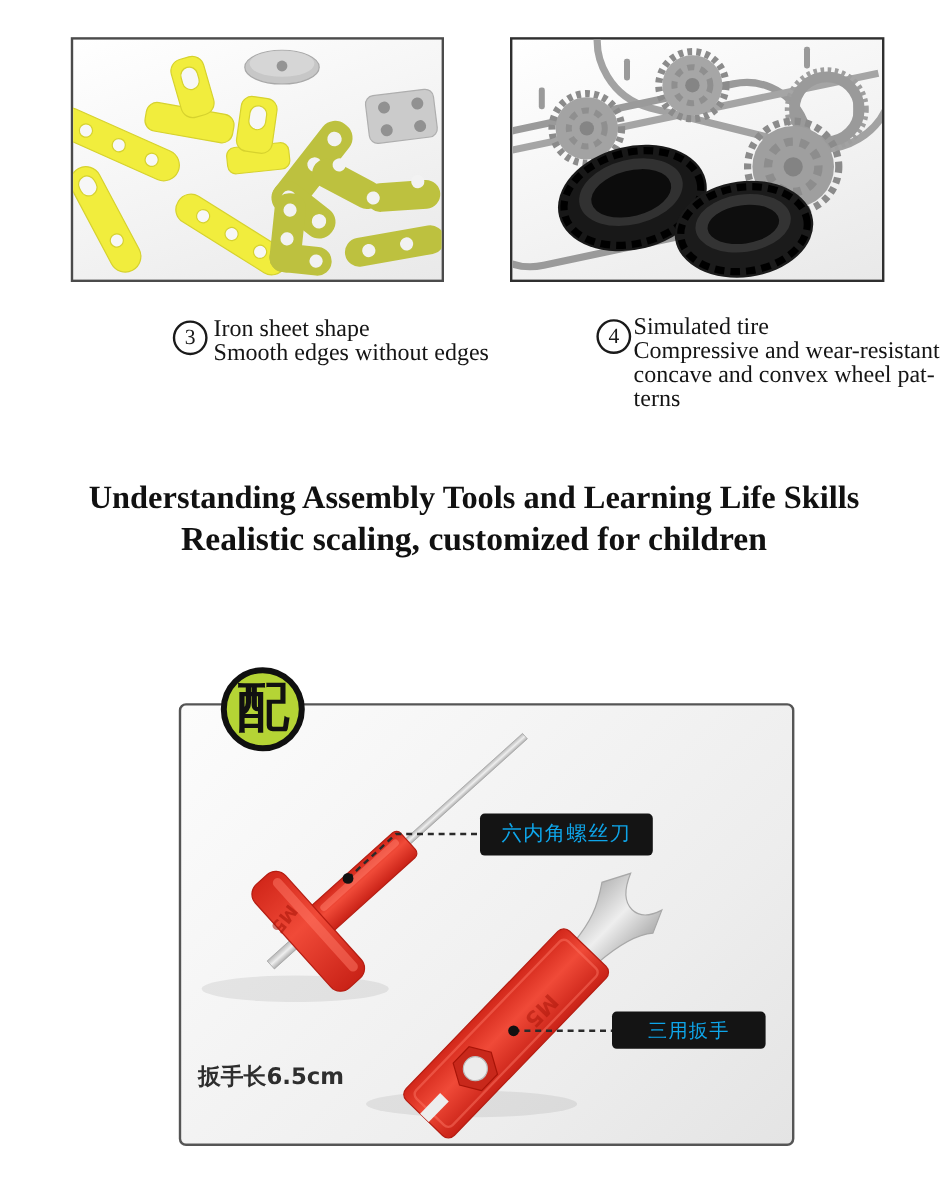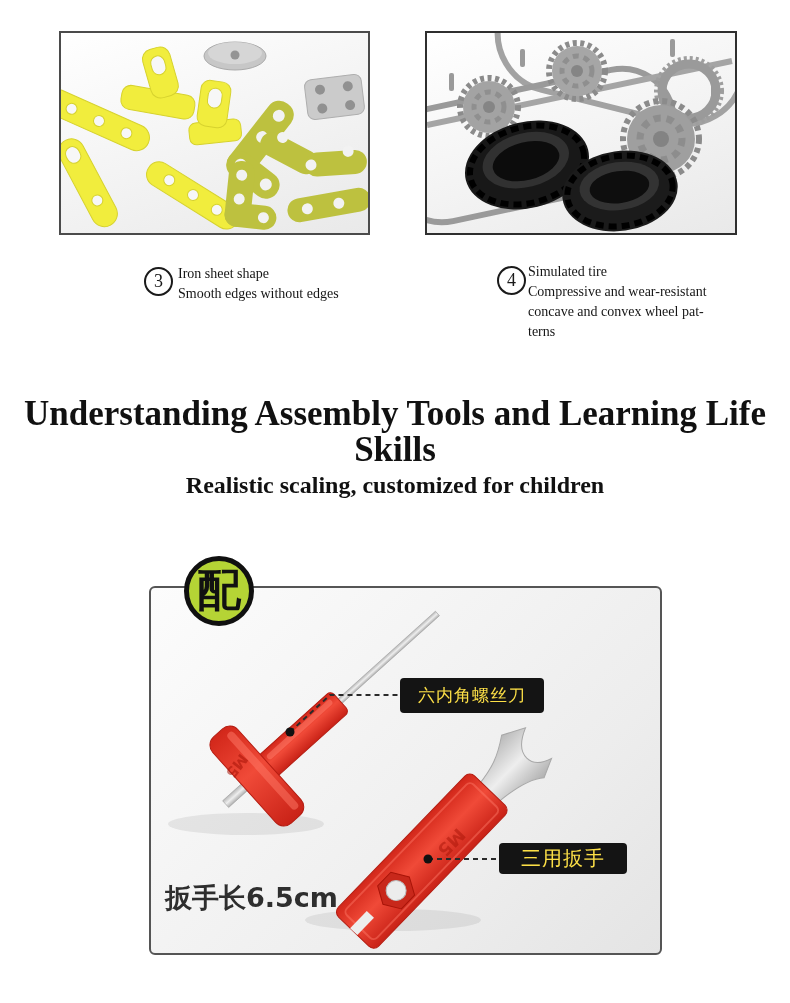--- a/index.html
+++ b/index.html
@@ -6,34 +6,34 @@
   .canvas{position:relative;width:790px;height:1003px;background:#fff;overflow:hidden;
           font-family:"Liberation Serif",serif;color:#1a1a1a;}
   .photo{position:absolute;background:linear-gradient(160deg,#ffffff 0%,#f3f3f3 55%,#e9e9e9 100%);}
   .photo svg{display:block;width:100%;height:100%;}
   #photo-parts{left:59px;top:31px;width:307px;height:200px;border:2px solid #4b4b4b;}
   #photo-wheels{left:425px;top:31px;width:308px;height:200px;border:2px solid #2f2f2f;}
   #photo-tools{left:149px;top:586px;width:509px;height:365px;border:2px solid #555;
                border-radius:6px;background:linear-gradient(135deg,#fcfcfc,#ededed 70%,#e4e4e4);}
   .ann-circle{position:absolute;width:25px;height:25px;border:2px solid #1a1a1a;border-radius:50%;
               text-align:center;line-height:25px;font-size:18px;background:#fff;}
-  .ann-text{position:absolute;font-size:14px;line-height:20px;color:#151515;}
+  .ann-text{position:absolute;font-size:20px;line-height:20px;color:#151515;}
   .heading{position:absolute;left:0;top:396px;width:790px;text-align:center;
            font-weight:bold;color:#111;}
-  .heading .h-line1{font-size:35px;line-height:36px;}
-  .heading .h-line2{font-size:24px;line-height:35px;}
+  .heading .h-line1{font-size:27px;line-height:36px;}
+  .heading .h-line2{font-size:28px;line-height:35px;}
   .badge{position:absolute;left:33px;top:-32px;width:60px;height:60px;border:5px solid #101010;
          border-radius:50%;background:#b5d435;text-align:center;line-height:58px;
          font-size:44px;font-weight:bold;color:#111;font-family:"DejaVu Sans",sans-serif;z-index:3;}
-  .tool-label{position:absolute;background:#141414;color:#fde047;border-radius:4px;
+  .tool-label{position:absolute;background:#141414;color:#0ea5e9;border-radius:4px;
               font-family:"DejaVu Sans",sans-serif;text-align:center;letter-spacing:1px;z-index:2;}
   #label-screwdriver{left:249px;top:90px;width:144px;height:35px;font-size:17px;line-height:35px;}
-  #label-wrench{left:348px;top:255px;width:128px;height:31px;font-size:20px;line-height:31px;}
+  #label-wrench{left:359px;top:255px;width:128px;height:31px;font-size:16px;line-height:31px;}
   .dims{position:absolute;left:14px;top:294px;font-family:"DejaVu Sans",sans-serif;
-        font-size:27px;line-height:31px;font-weight:600;color:#2e2e2e;z-index:2;}
+        font-size:19px;line-height:31px;font-weight:600;color:#2e2e2e;z-index:2;}
 </style>
 </head>
 <body>
 
 <div class="canvas">
 
   <div class="photo" id="photo-parts">
     <svg viewBox="0 0 307 200">
       <g transform="translate(38,88) rotate(24)">
         <rect x="-58" y="-13" width="112" height="26" rx="13" fill="#f1ed3d" stroke="#d6d22e"></rect>

